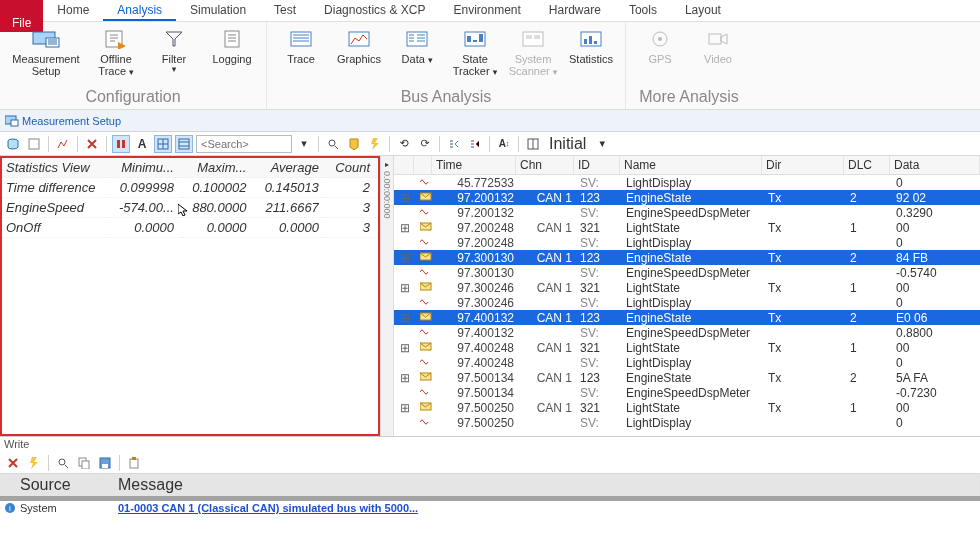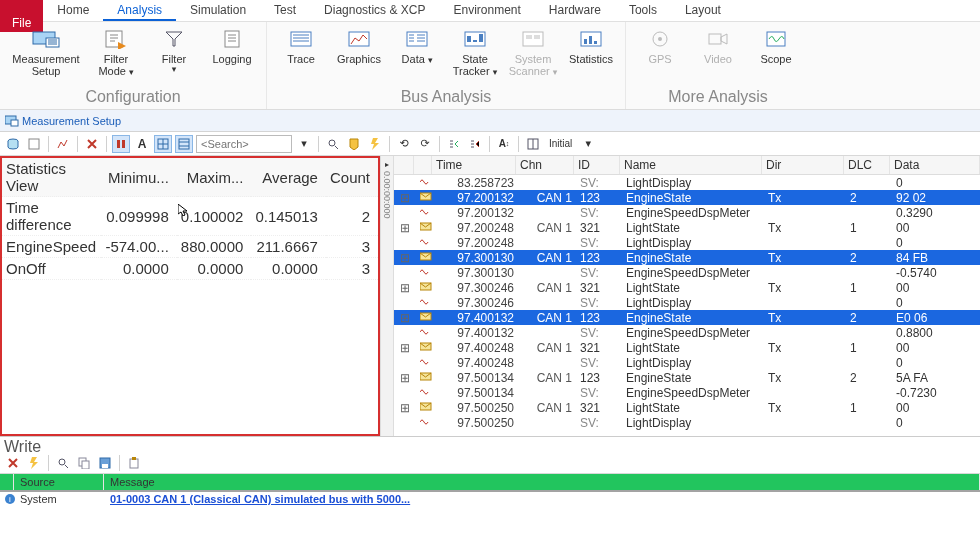--- a/index.html
+++ b/index.html
@@ -24,28 +24,28 @@
 
 .smallbar { display: flex; align-items: center; height: 22px; background: #eef3fb; border-bottom: 1px solid #d4d4d4; padding: 0 4px; gap: 2px; }
 .smallbtn { width: 16px; height: 16px; display: inline-flex; align-items: center; justify-content: center; cursor: pointer; }
 
 
 .toolbar2 { display: flex; align-items: center; height: 24px; border-bottom: 1px solid #d8d8d8; padding: 0 4px; gap: 3px; }
 .sep { width: 1px; height: 16px; background: #d0d0d0; margin: 0 2px; }
 .tbtn { width: 18px; height: 18px; display: inline-flex; align-items: center; justify-content: center; cursor: pointer; border: 1px solid transparent; }
 .tbtn.active { background: #d3e5fa; border: 1px solid #8ab7e6; }
 .searchbox { width: 96px; height: 18px; border: 1px solid #bbb; font-size: 11px; padding: 0 4px; color: #888; }
-.initial { font-size: 10px; padding: 0 4px; }
+.initial { font-size: 16px; padding: 0 4px; }
 
 
 .workspace { display: flex; height: 280px; position: relative; }
 
 
 .stats { width: 380px; border: 2px solid #d62f2f; position: relative; }
-.stats table { width: 100%; border-collapse: collapse; font-size: 15px; }
+.stats table { width: 100%; border-collapse: collapse; font-size: 13px; font-style: italic; }
 .stats td { padding: 2px 4px; border-bottom: 1px dotted #eee; }
 .stats tr.hdr td { background: #f8f8f8; font-weight: normal; color: #333; }
 .stats td.num { text-align: right; padding-right: 8px; }
 .cursor-ptr { width: 12px; height: 12px; position: absolute; }
 
 
 .vgutter { width: 14px; background: #f2f2f2; border-left: 1px solid #ddd; border-right: 1px solid #ddd; display: flex; flex-direction: column; align-items: center; justify-content: flex-start; gap: 2px; padding-top: 4px; }
 .vgutter .vlabel { writing-mode: vertical-rl; font-size: 9px; color: #888; }
 
 
@@ -63,25 +63,25 @@
 .c-chn  { width: 58px; color: #555; text-align: right;} .trow.sel .c-chn{color:#fff;}
 .c-id   { width: 46px; }
 .c-name { width: 142px; }
 .c-dir  { width: 82px; }
 .c-dlc  { width: 46px; text-align: left; }
 .c-data { flex: 1; }
 .sv      { color: #888; }
 .envico { width: 12px; height: 10px; display: inline-block; }
 
 
-.write-hdr { height: 16px; font-size: 16px; color: #555; padding: 1px 4px; border-top: 1px solid #ccc; }
+.write-hdr { height: 16px; font-size: 11px; color: #555; padding: 1px 4px; border-top: 1px solid #ccc; }
 .write-tb { display: flex; align-items: center; gap: 3px; height: 22px; border-bottom: 1px solid #d8d8d8; padding: 0 4px; }
-.write-cols { display: flex; border-bottom: 2px solid #a3a3a3; font-size: 11px; background: #22c55e; }
+.write-cols { display: flex; border-bottom: 5px solid #a3a3a3; font-size: 16px; background: #e5e5e5; }
 .write-cols > div { padding: 2px 6px; border-right: 1px solid #e4e4e4; }
-.wc-src { width: 90px; } .wc-msg { flex: 1; }
+.wc-src { width: 90px; } .wc-msg { flex: 1; margin-left: 8px; }
 .write-row { display: flex; font-size: 11px; font-family: Consolas,'Courier New',monospace; padding: 1px 4px; }
 .write-row .wc-msg { color: #1b4fd6; text-decoration: underline; font-weight: bold; }
 .info-dot { width: 12px; height: 12px; margin-right: 4px; }
 
 svg { display: block; }
 </style>
 </head>
 <body>
 
 <div class="tabs">
@@ -111,21 +111,21 @@
         <span>Measurement Setup</span>
       </div>
       <div class="ritem">
         <span class="ico">
             <svg width="24" height="20">
               <rect x="2" y="2" width="16" height="16" fill="#fff" stroke="#888"></rect>
               <path d="M6 6h8M6 9h8M6 12h5" stroke="#888"></path>
               <polygon points="14,13 22,17 14,21" fill="#e68a1e"></polygon>
             </svg>
           </span>
-        <span><span>Filter Mode </span><span class="chev">▾</span></span>
+        <span><span>Offline Trace </span><span class="chev">▾</span></span>
       </div>
       <div class="ritem">
         <span class="ico">
             <svg width="20" height="18">
               <polygon points="2,2 18,2 11,9 11,16 9,16 9,9" fill="none" stroke="#556"></polygon>
             </svg>
           </span>
         <span>Filter</span>
           <span class="chev">▾</span>
       </div>
@@ -217,29 +217,20 @@
         <span>GPS</span>
       </div>
       <div class="ritem disabled">
         <span class="ico">
             <svg width="22" height="18">
               <rect x="2" y="4" width="12" height="10" fill="none" stroke="#bbb"></rect>
               <polygon points="14,7 20,4 20,14 14,11" fill="none" stroke="#bbb"></polygon>
             </svg>
           </span>
         <span>Video</span>
-      </div>
-      <div class="ritem">
-        <span class="ico">
-            <svg width="22" height="18">
-              <rect x="2" y="2" width="18" height="14" fill="#fff" stroke="#4a7fc1"></rect>
-              <path d="M4 9q3-5 5 0t5 0 5 0" fill="none" stroke="#27ae60"></path>
-            </svg>
-          </span>
-        <span>Scope</span>
       </div>
     </div>
     <div class="ribbon-group-label">More Analysis</div>
   </div>
 </div>
 
 <div class="smallbar">
   <span class="smallbtn">
       <svg width="14" height="12">
         <rect x="0" y="1" width="11" height="8" fill="#a9d4f5" stroke="#2f6aa8"></rect>
@@ -399,21 +390,21 @@
       <div style="width:82px">Dir</div>
       <div style="width:46px">DLC</div>
       <div style="flex:1">Data</div>
     </div>
     <div class="trace-body" id="trace-body">
         <div class="trow">
           <div class="tc c-tree"></div>
           <div class="tc c-ico"><svg class="envico">
               <path d="M0 5q2-4 4 0t4 0" fill="none" stroke="#c0392b"></path>
             </svg></div>
-          <div class="tc c-time">83.258723</div>
+          <div class="tc c-time">45.772533</div>
           <div class="tc c-chn"></div>
           <div class="tc c-id sv">SV:</div>
           <div class="tc c-name">LightDisplay</div>
           <div class="tc c-dir"></div>
           <div class="tc c-dlc"></div>
           <div class="tc c-data">0</div>
         </div>
         <div class="trow sel">
           <div class="tc c-tree">⊞</div>
           <div class="tc c-ico"><svg class="envico">

